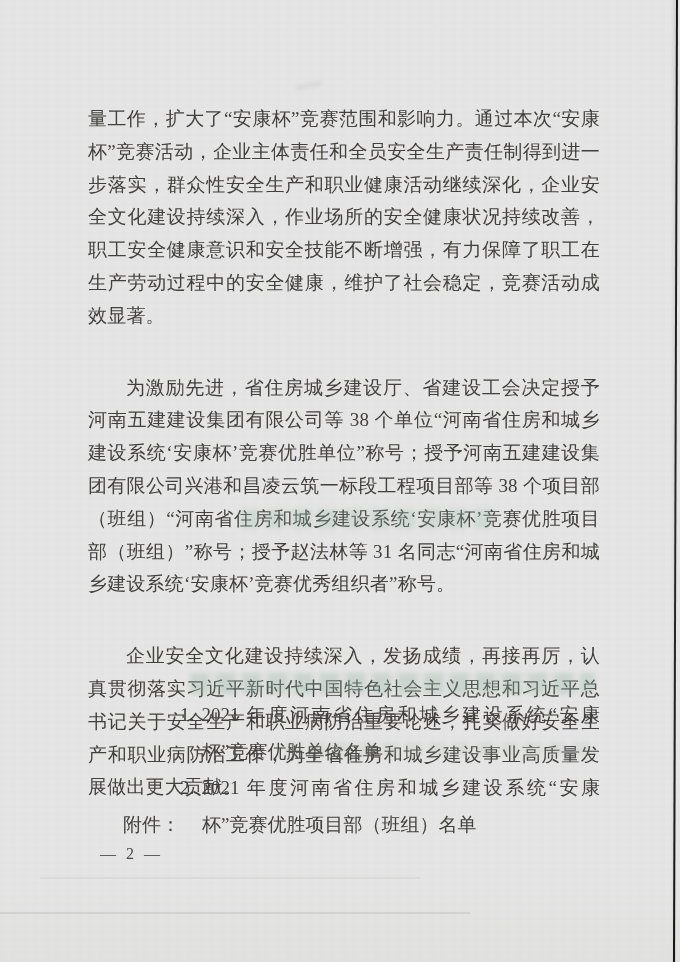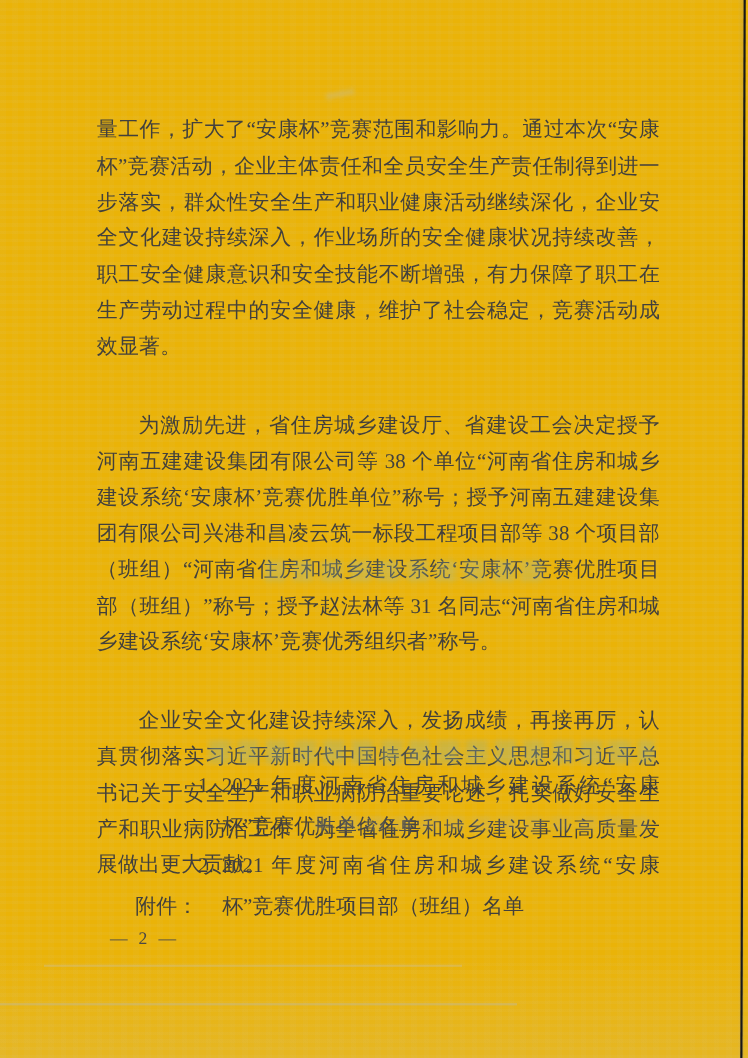--- a/index.html
+++ b/index.html
@@ -4,21 +4,21 @@
 <style>
   html, body {
     margin: 0;
     padding: 0;
     background: #ffffff;
   }
   .page {
     position: relative;
     width: 680px;
     height: 962px;
-    background: #eab308;
+    background: #e5e5e5;
     overflow: hidden;
     font-family: "Liberation Serif", "DejaVu Serif", serif;
     color: #42403d;
   }
   
   .noise-overlay {
     position: absolute;
     inset: 0;
     background:
       repeating-linear-gradient(0deg, rgba(210,212,208,0.05) 0 3px, rgba(0,0,0,0) 3px 7px),

